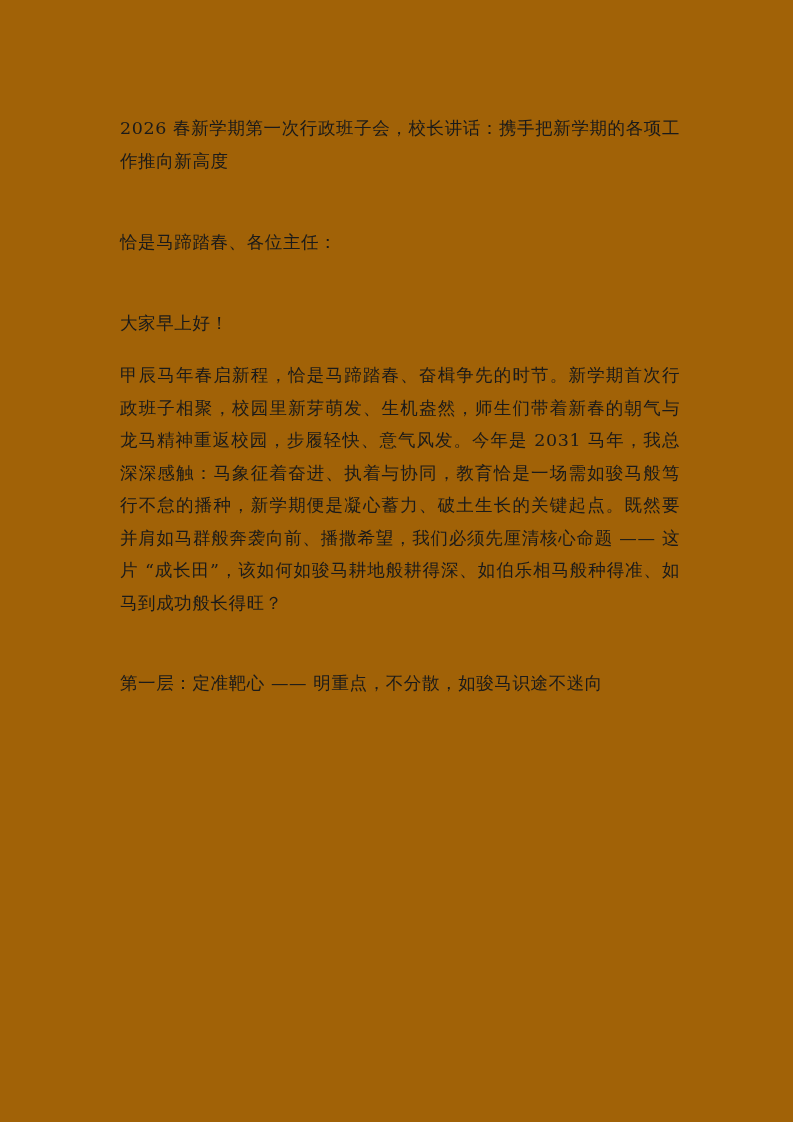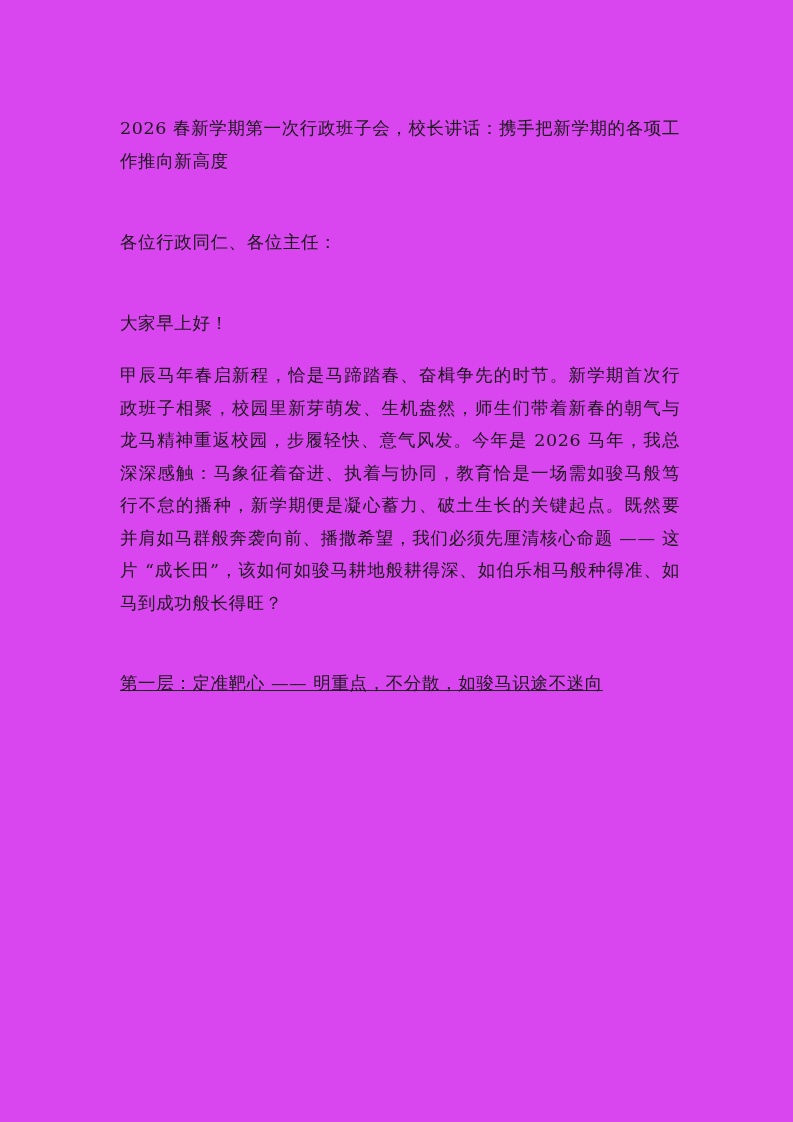--- a/index.html
+++ b/index.html
@@ -1,31 +1,31 @@
 <!DOCTYPE html>
 <html><head>
 <meta charset="utf-8">
 <style>
   html, body { margin: 0; padding: 0; background: #ffffff; }
   body { width: 793px; height: 1122px; position: relative; overflow: hidden;
          font-family: "DejaVu Serif", "Liberation Serif", serif; color: #1a1a1a; }
-  .page { position: absolute; left: 0; top: 0; width: 793px; height: 1122px; background: #d946ef; }
+  .page { position: absolute; left: 0; top: 0; width: 793px; height: 1122px; background: #a16207; }
   .content { position: absolute; left: 120px; top: 112px; width: 560px; }
   .para { font-size: 17.5px; line-height: 32.5px; margin: 0; text-align: justify; letter-spacing: 0.6px; }
   .title { margin-bottom: 49px; }
   .salutation { margin-bottom: 48px; }
   .greeting { margin-bottom: 20px; }
   .body1 { margin-bottom: 48px; }
   .body2 { margin-bottom: 50px; }
-  .subhead { margin-bottom: 48px; text-decoration: underline; }
+  .subhead { margin-bottom: 48px; }
 </style>
 </head>
 <body>
 
 <div class="page">
   <div class="content">
     <p class="para title">2026 春新学期第一次行政班子会，校长讲话：携手把新学期的各项工作推向新高度</p>
-    <p class="para salutation">各位行政同仁、各位主任：</p>
+    <p class="para salutation">恰是马蹄踏春、各位主任：</p>
     <p class="para greeting">大家早上好！</p>
-    <p class="para body1">甲辰马年春启新程，恰是马蹄踏春、奋楫争先的时节。新学期首次行政班子相聚，校园里新芽萌发、生机盎然，师生们带着新春的朝气与龙马精神重返校园，步履轻快、意气风发。今年是 2026 马年，我总深深感触：马象征着奋进、执着与协同，教育恰是一场需如骏马般笃行不怠的播种，新学期便是凝心蓄力、破土生长的关键起点。既然要并肩如马群般奔袭向前、播撒希望，我们必须先厘清核心命题 —— 这片 “成长田”，该如何如骏马耕地般耕得深、如伯乐相马般种得准、如马到成功般长得旺？</p>
+    <p class="para body1">甲辰马年春启新程，恰是马蹄踏春、奋楫争先的时节。新学期首次行政班子相聚，校园里新芽萌发、生机盎然，师生们带着新春的朝气与龙马精神重返校园，步履轻快、意气风发。今年是 2031 马年，我总深深感触：马象征着奋进、执着与协同，教育恰是一场需如骏马般笃行不怠的播种，新学期便是凝心蓄力、破土生长的关键起点。既然要并肩如马群般奔袭向前、播撒希望，我们必须先厘清核心命题 —— 这片 “成长田”，该如何如骏马耕地般耕得深、如伯乐相马般种得准、如马到成功般长得旺？</p>
     <p class="para subhead">第一层：定准靶心 —— 明重点，不分散，如骏马识途不迷向</p>
   </div>
 </div>
 
 </body></html>

